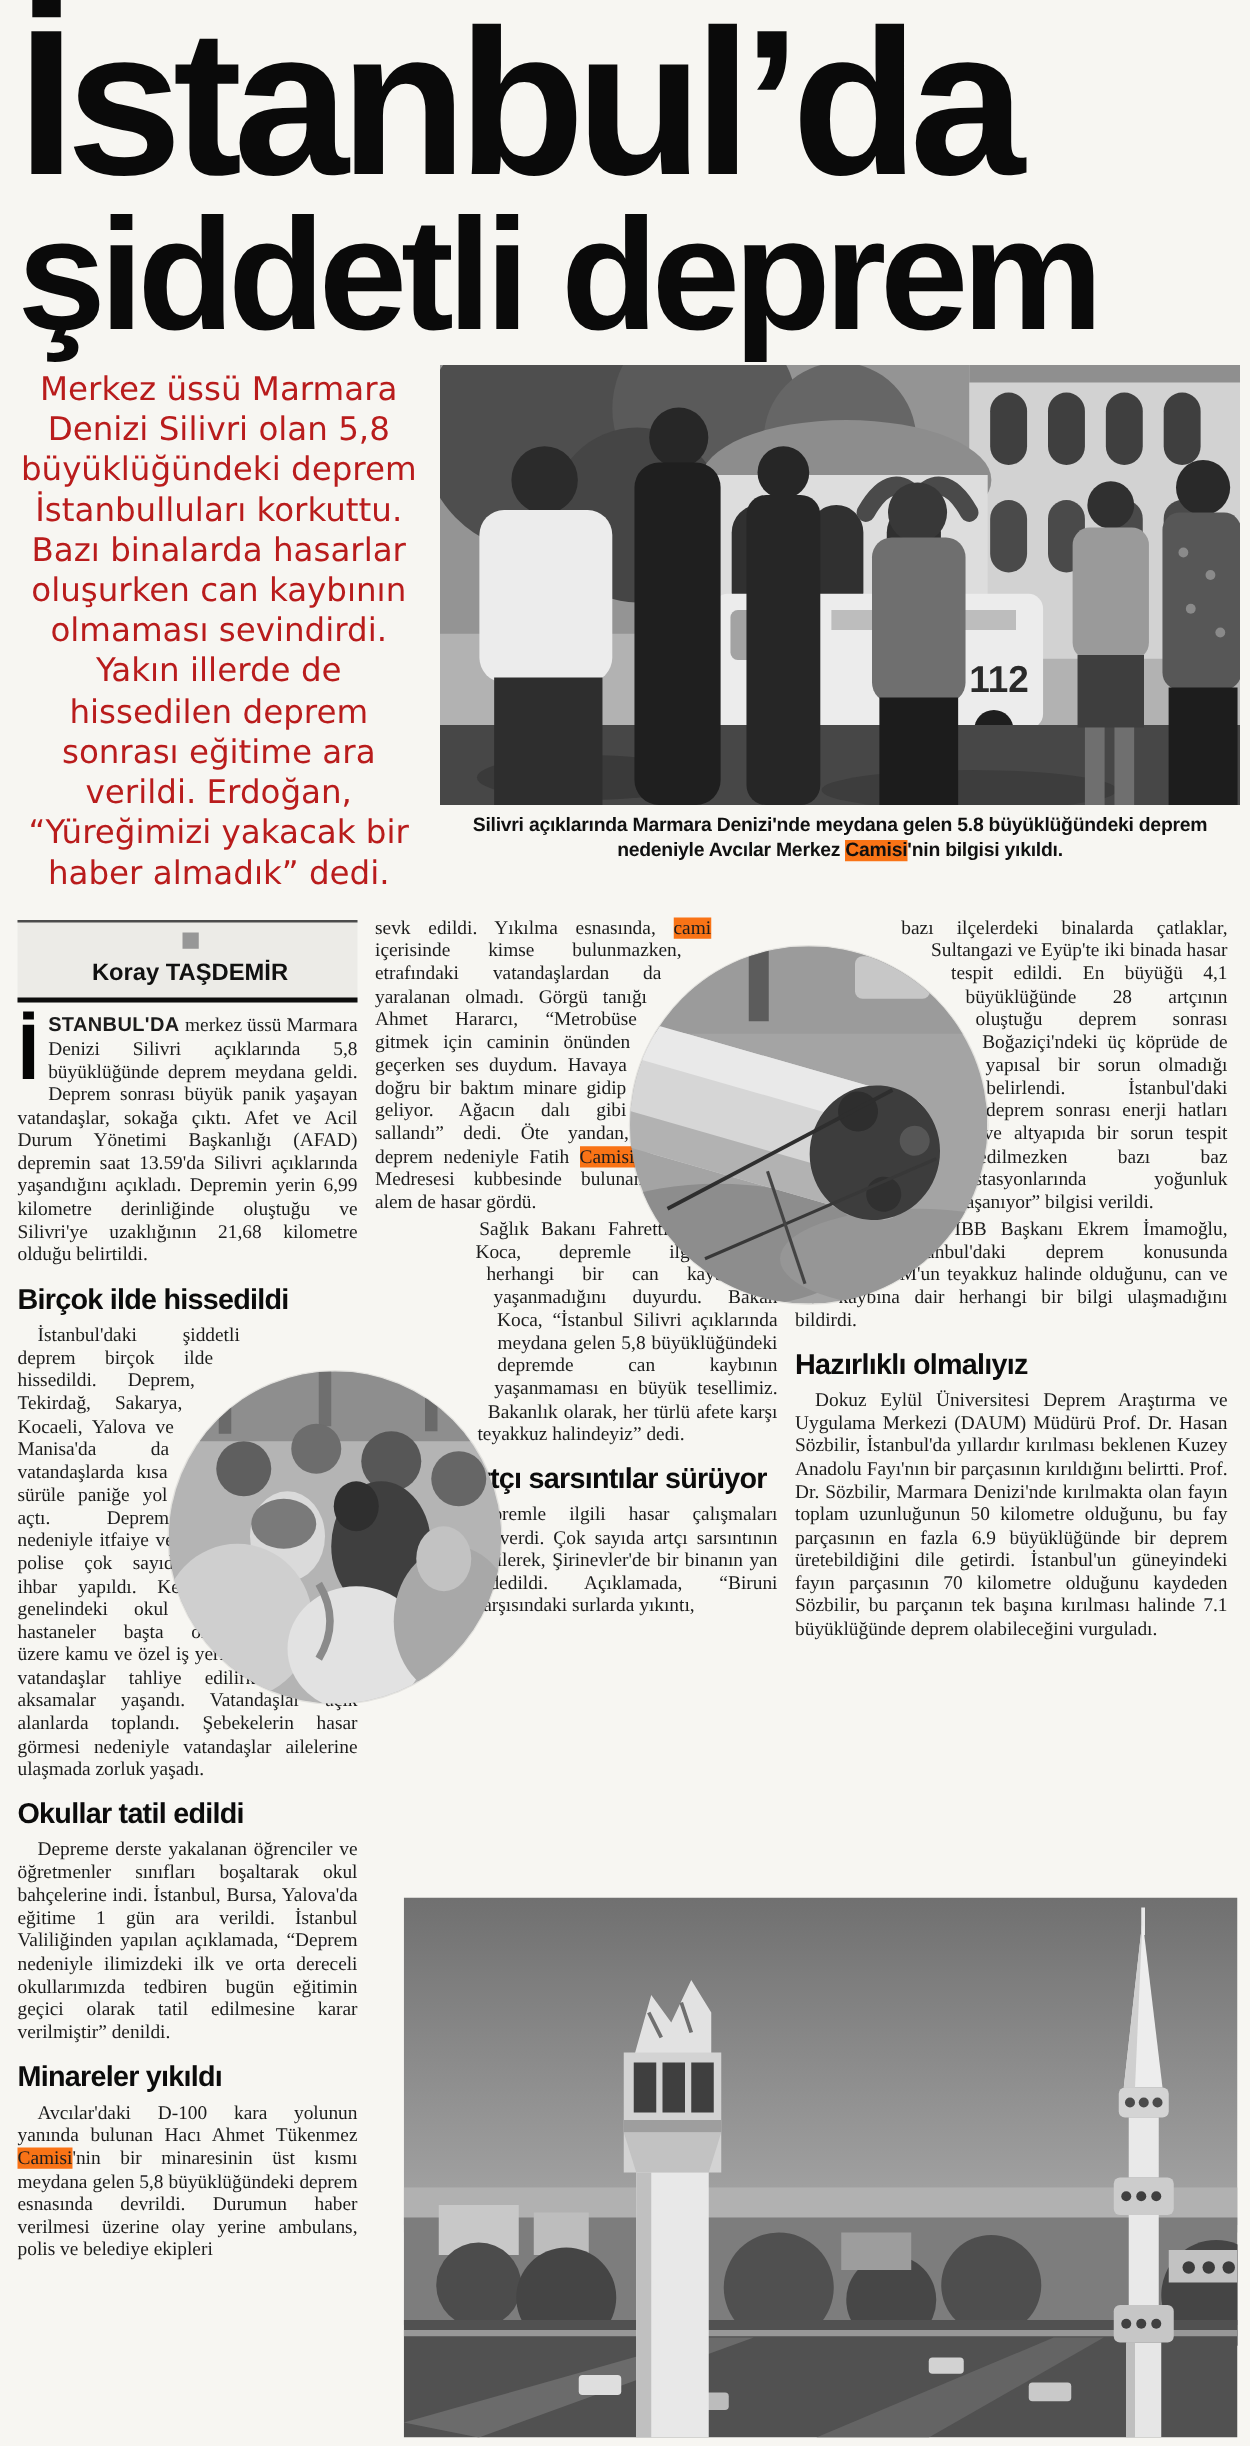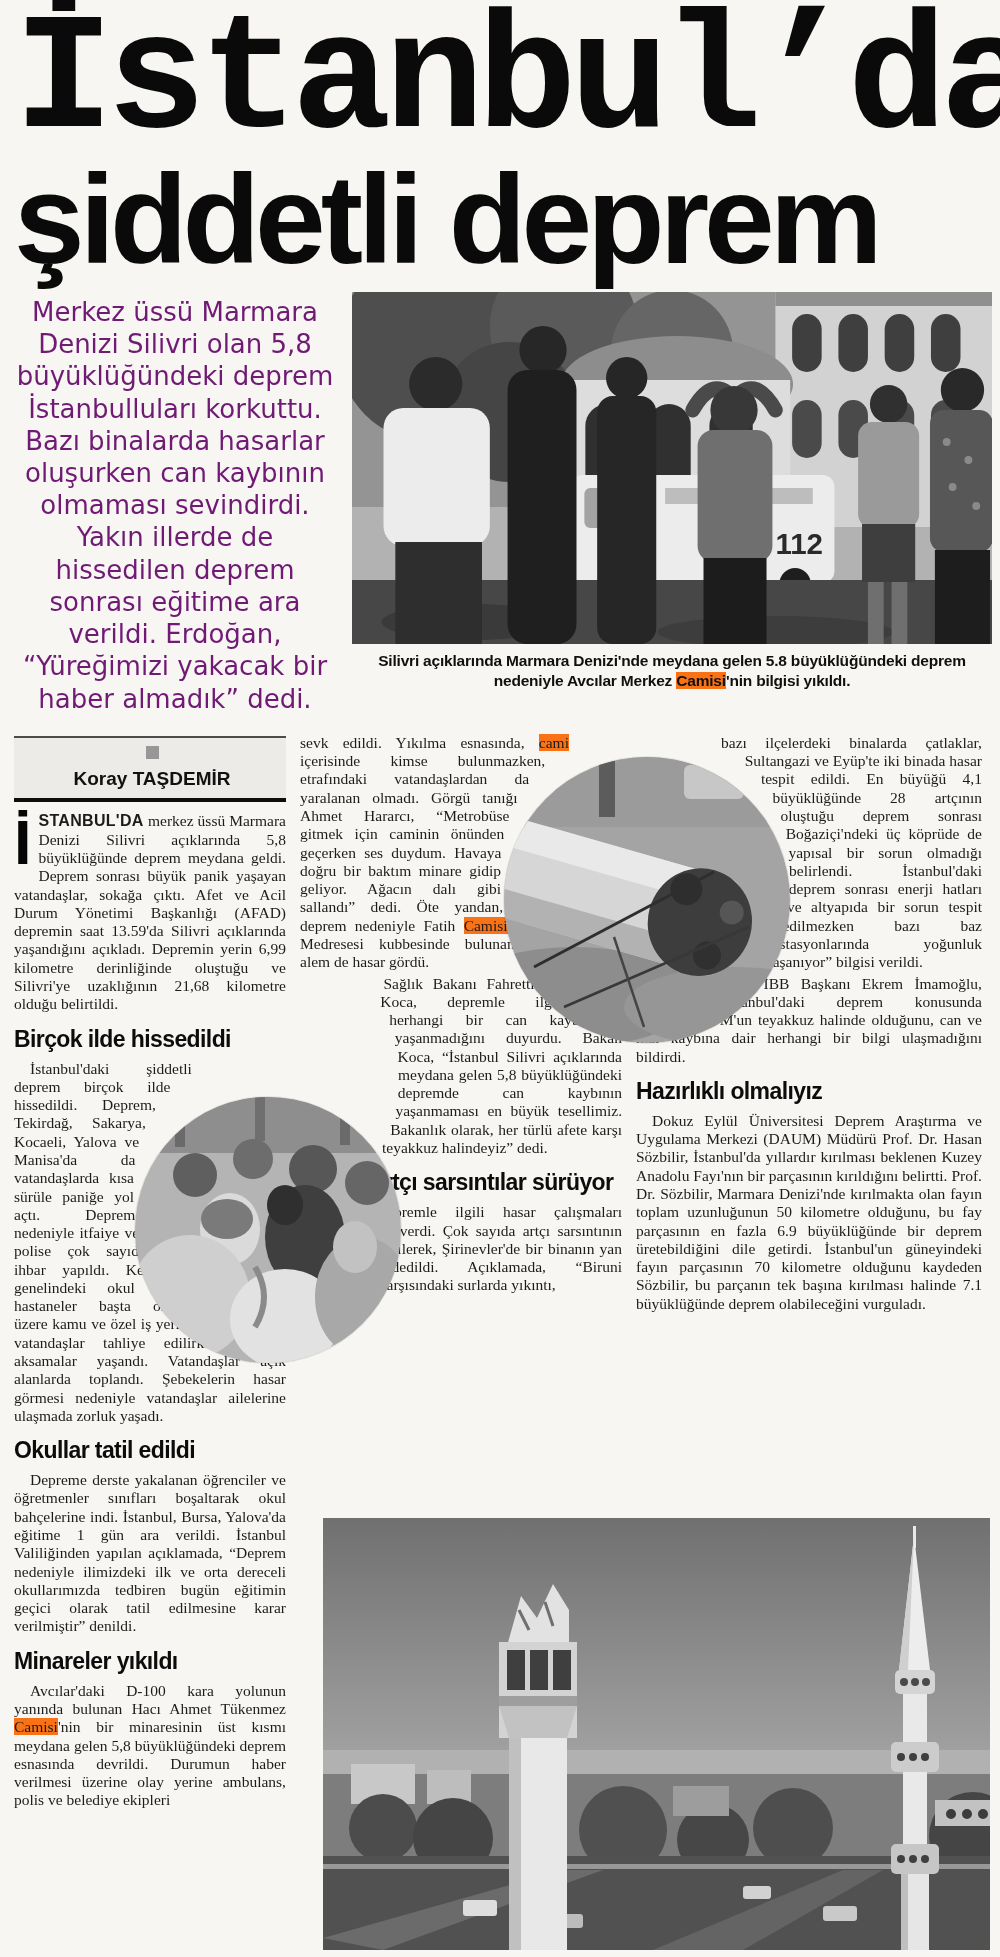--- a/index.html
+++ b/index.html
@@ -3,28 +3,28 @@
 <meta charset="utf-8">
 <style>
   html,body { margin:0; padding:0; background:#dadada; }
   .page {
     position:relative; width:1000px; height:1957px; margin:0 auto;
     background:#f7f6f2; overflow:hidden;
     font-family:"Liberation Serif", serif; color:#1c1c1c;
   }
   
   .headline { padding:8px 6px 0 14px; font-family:"Liberation Sans", sans-serif; font-weight:900; color:#0a0a0a; }
-  .headline .l1 { font-size:166px; line-height:0.90; letter-spacing:-7px; white-space:nowrap;font-family:Liberation Mono, monospace; }
+  .headline .l1 { font-size:166px; line-height:0.90; letter-spacing:-7px; white-space:nowrap; }
   .headline .l2 { font-size:127px; line-height:0.98; letter-spacing:-5px; white-space:nowrap; }
   
   .lead-row { display:flex; gap:12px; height:452px; padding:10px 8px 0 10px; box-sizing:border-box; }
   .lead {
     flex:none; width:330px; padding-top:4px;
     font-family:"DejaVu Sans", sans-serif; font-size:26px; line-height:1.24;
-    text-align:center; color:#701a75; font-weight:400;
+    text-align:center; color:#b91c1c; font-weight:400;
   }
   .figure-top { flex:1; min-width:0; }
   .figure-top svg { display:block; width:100%; height:352px; background:#9a9a9a; }
   .caption {
     margin:7px 4px 0; text-align:center;
     font-family:"Liberation Sans", sans-serif; font-weight:bold;
     font-size:15.5px; line-height:1.3; color:#101010; letter-spacing:-0.2px;
   }
   
   .cols { display:grid; grid-template-columns:272px 322px 346px; column-gap:14px; padding:0 6px 0 14px; }

